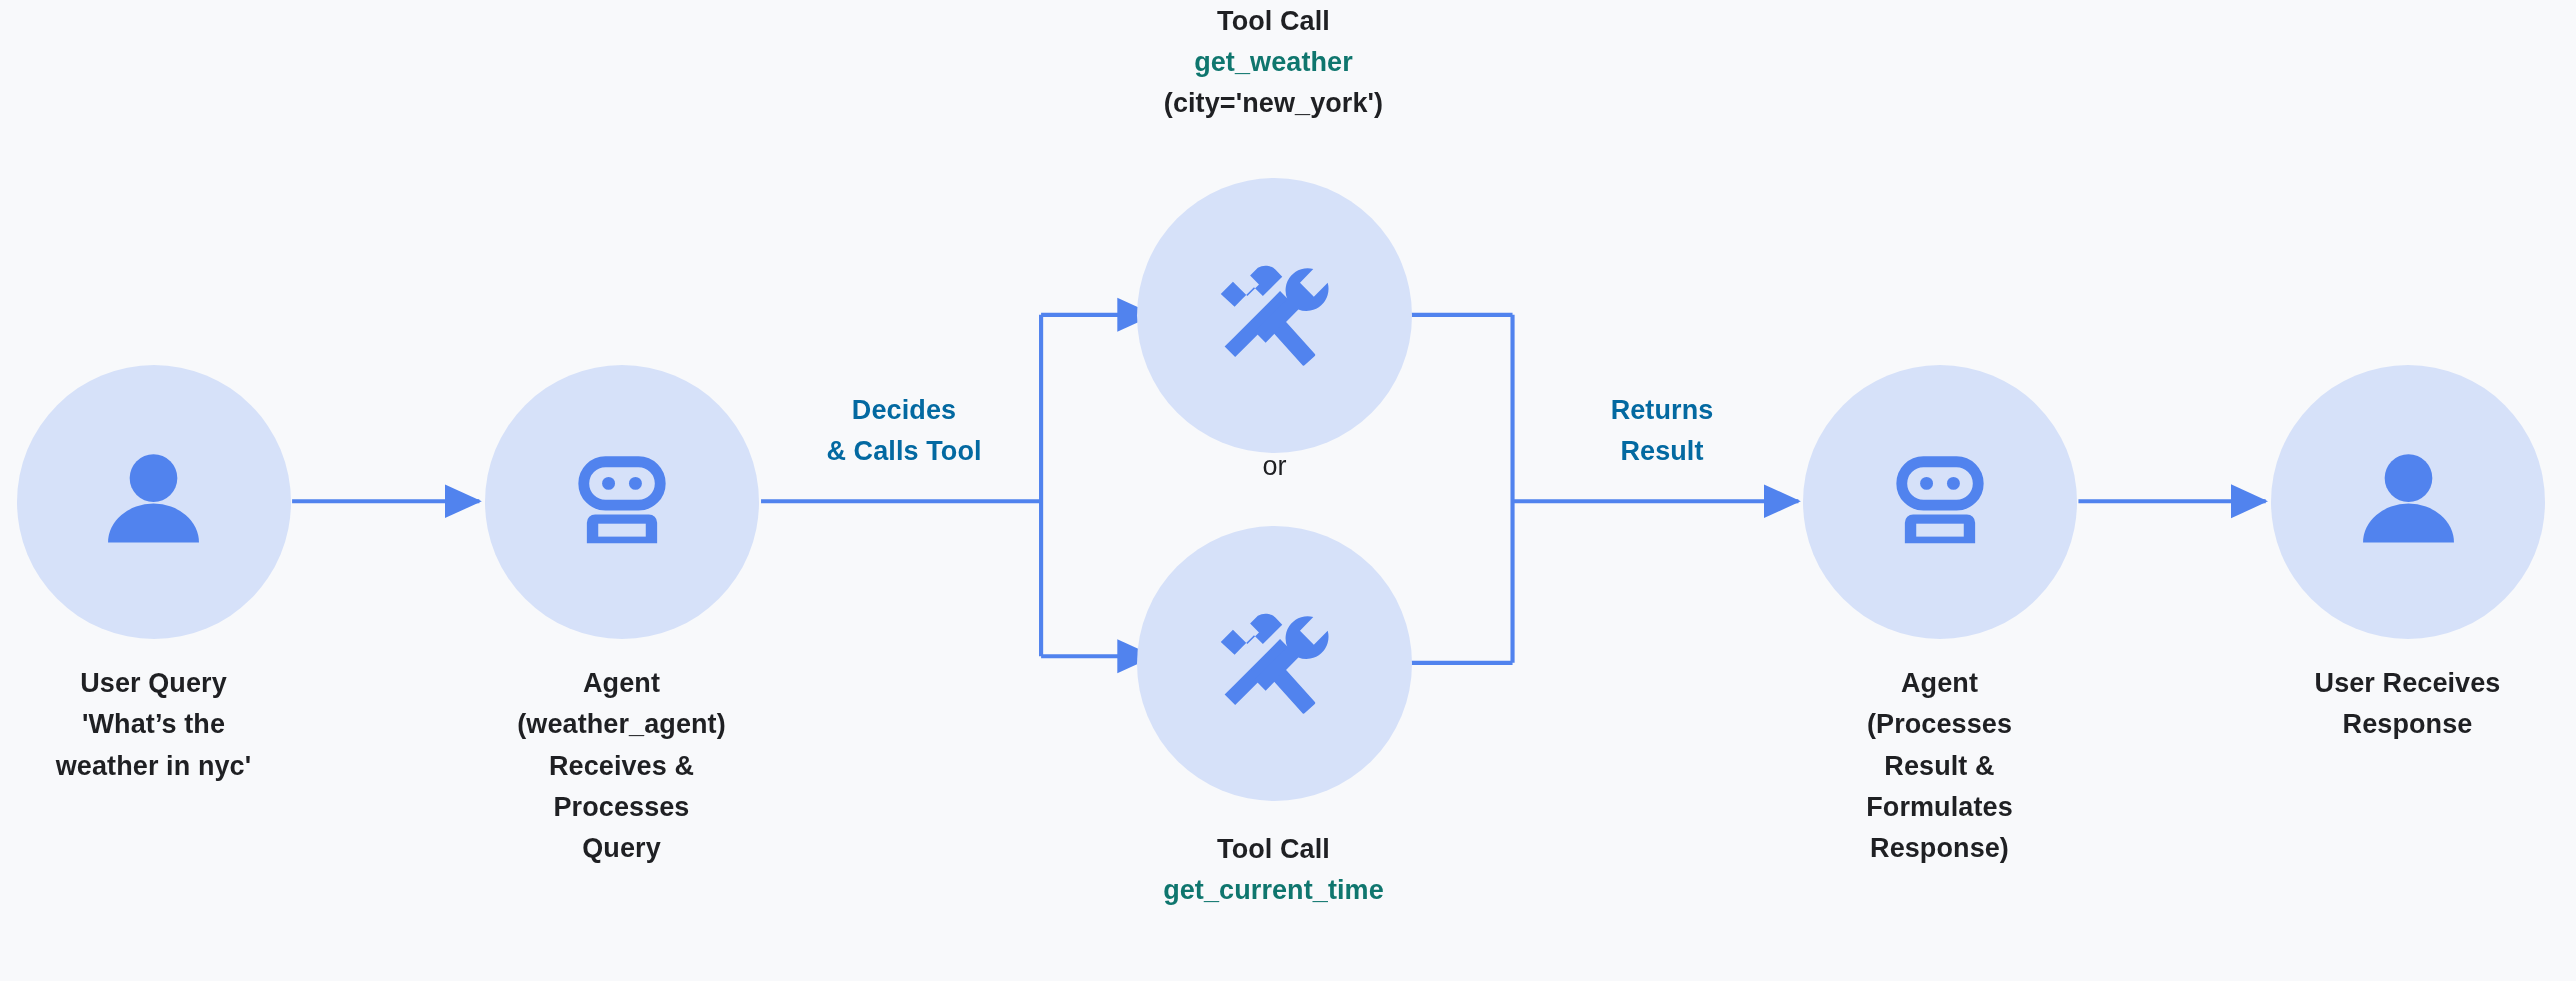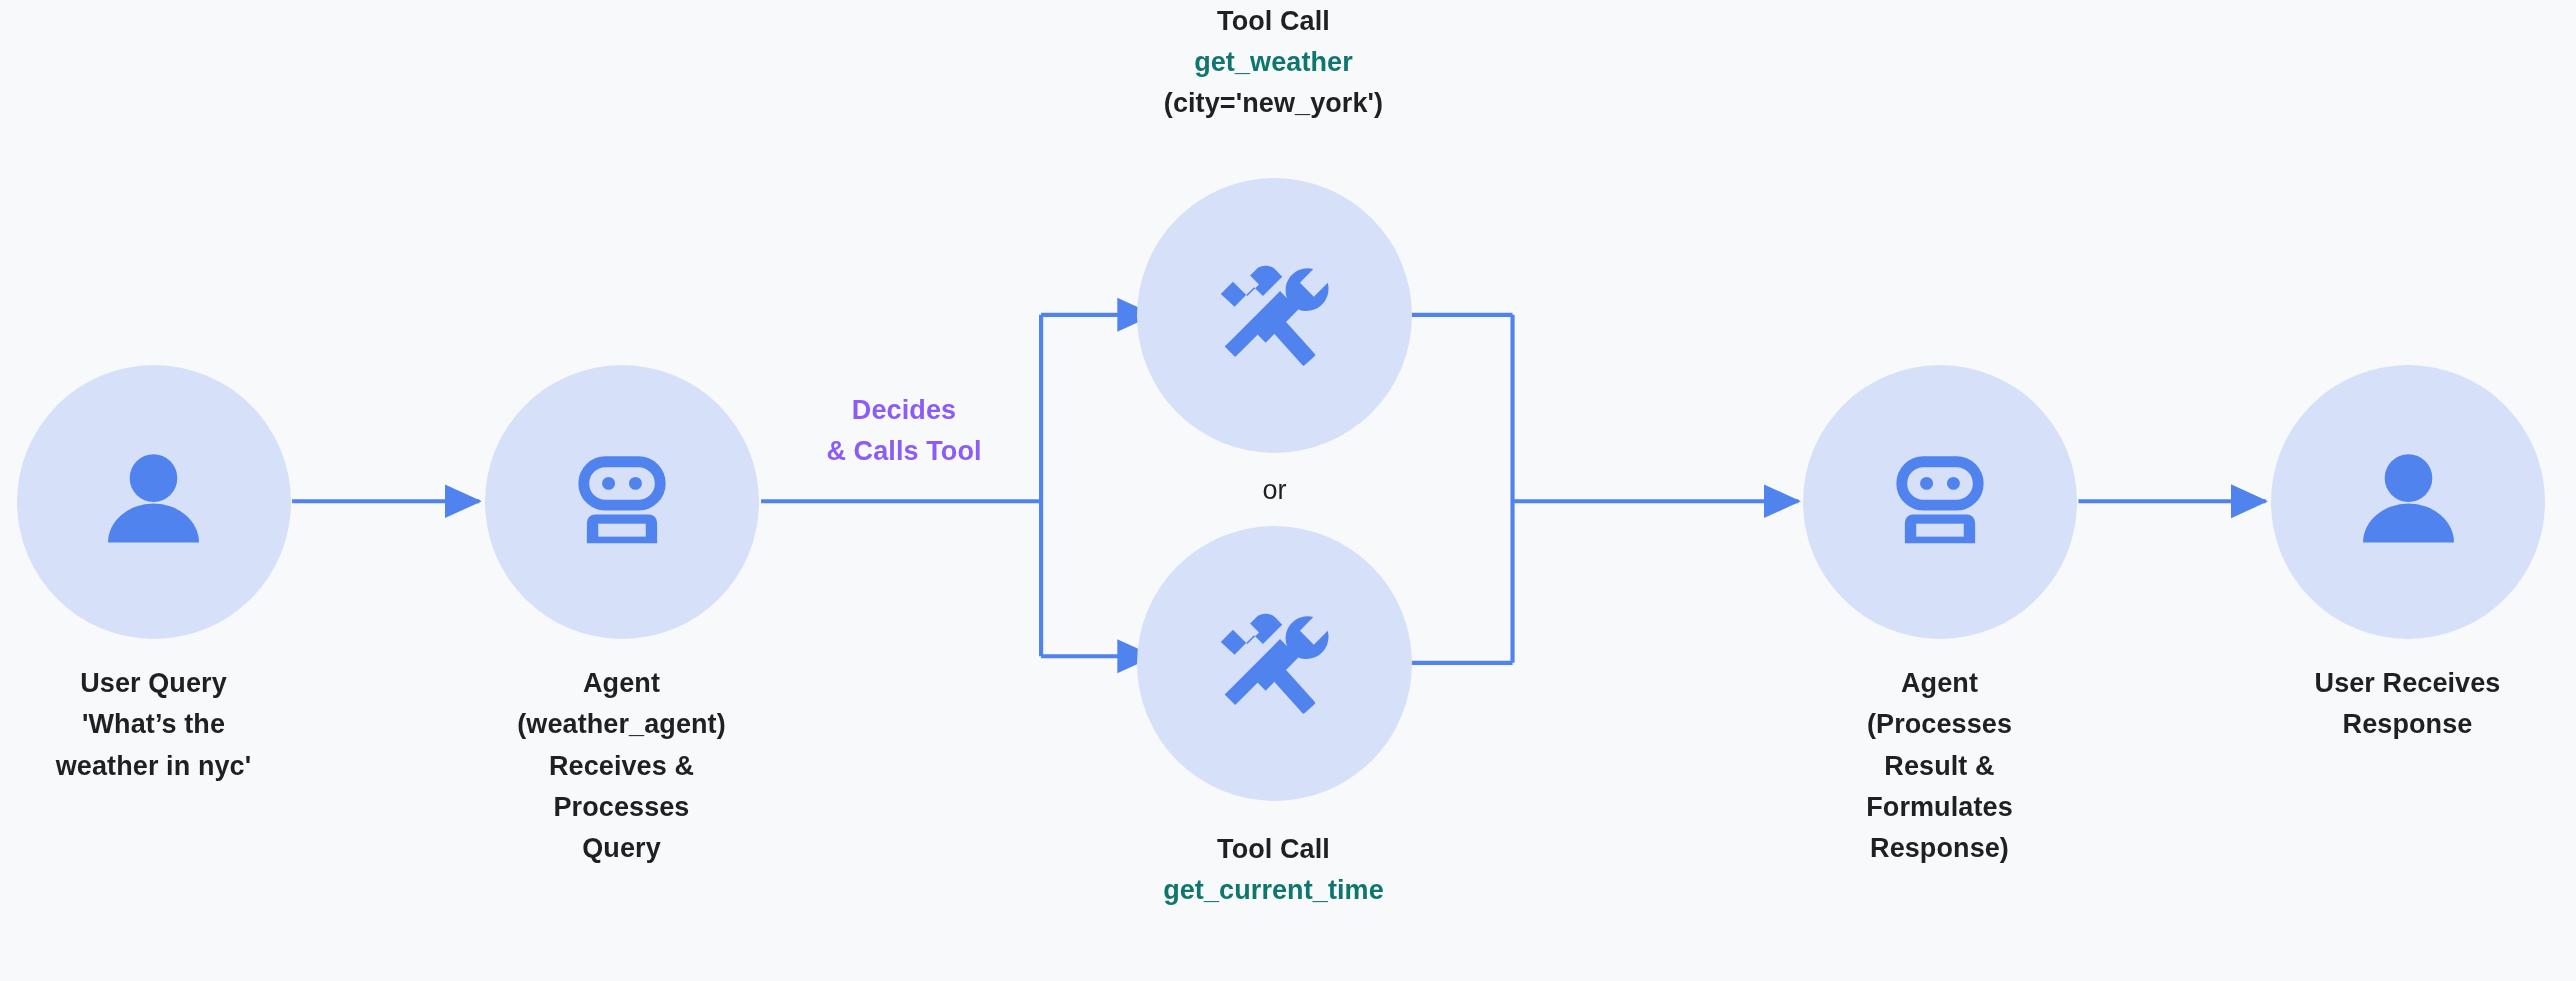--- a/index.html
+++ b/index.html
@@ -41,21 +41,21 @@
   .or-label{
     position:absolute;
     text-align:center;
     color:#1F2023;
     font-size:27px;
     line-height:1.2;
   }
   .edge-label{
     position:absolute;
     text-align:center;
-    color:#8b5cf6;
+    color:#0369a1;
     font-size:27px;
     font-weight:bold;
     line-height:1.53;
     white-space:pre-line;
     letter-spacing:0.1px;
   }
   
   #wires{
     position:absolute;
     left:0;top:0;
@@ -135,36 +135,38 @@
                L5.1 15.5 L3.0 17.6 L4.9 19.5 L7.0 17.4 L14.9 9.5
                L13.0 7.6 L11.9 6.5 L9.9 8.5 L8.3 6.9 L6.3 8.9 L4.8 10.4 Z" fill="#5183EE"></path>
 
       <path d="M19.0 3.6 a4.0 4.0 0 0 0 -4.7 5.4 L8.4 14.9 L10.4 16.9
                L16.3 10.9 a4.0 4.0 0 0 0 5.3 -4.8 L19.1 8.6 L16.6 6.1 Z" fill="#5183EE"></path>
 
       <rect x="14.1" y="13.0" width="3.0" height="8.2" rx="0.25" transform="rotate(-42 15.6 17.1)" fill="#5183EE"></rect>
     </svg>
   </div>
 
-  <div class="or-label" style="left:1150px;top:474px;width:249px;">or</div>
+  <div class="or-label" style="left:1150px;top:450px;width:249px;">or</div>
 
   <div class="node" style="left:1137px;top:526px;width:275px;height:275px;">
     <svg width="133" height="133" viewBox="0 0 24 24">
       <path d="M2.3 8.1 L4.5 5.9 L7.1 8.5 L9.2 6.4 L7.6 4.8 L9.0 3.4
                a2.6 2.6 0 0 1 3.2 0.35 L13.4 5.0 L11.9 6.5 L13.0 7.6
                L5.1 15.5 L3.0 17.6 L4.9 19.5 L7.0 17.4 L14.9 9.5
                L13.0 7.6 L11.9 6.5 L9.9 8.5 L8.3 6.9 L6.3 8.9 L4.8 10.4 Z" fill="#5183EE"></path>
       <path d="M19.0 3.6 a4.0 4.0 0 0 0 -4.7 5.4 L8.4 14.9 L10.4 16.9
                L16.3 10.9 a4.0 4.0 0 0 0 5.3 -4.8 L19.1 8.6 L16.6 6.1 Z" fill="#5183EE"></path>
       <rect x="14.1" y="13.0" width="3.0" height="8.2" rx="0.25" transform="rotate(-42 15.6 17.1)" fill="#5183EE"></rect>
     </svg>
   </div>
 
   <div class="caption" style="left:1083px;top:829px;width:381px;"><span>Tool Call</span><br><span class="fn">get_current_time</span></div>
 
+  <div class="edge-label" style="left:1525px;top:390px;width:274px;">Returns
+Result</div>
 
   <div class="node" style="left:1803px;top:365px;width:274px;height:274px;">
     <svg width="124" height="124" viewBox="0 0 24 24">
       <rect x="4.6" y="4.2" width="14.8" height="8.4" rx="4.2" fill="none" stroke="#5183EE" stroke-width="2.1"></rect>
       <circle cx="9.4" cy="8.4" r="1.25" fill="#5183EE"></circle>
       <circle cx="14.6" cy="8.4" r="1.25" fill="#5183EE"></circle>
       <path d="M5.2 16.0 a1.6 1.6 0 0 1 1.6 -1.6 h10.4 a1.6 1.6 0 0 1 1.6 1.6 v4.0 h-13.6 z" fill="#5183EE"></path>
       <rect x="7.4" y="16.2" width="9.2" height="2.5" fill="#D6E1F9"></rect>
     </svg>
   </div>

